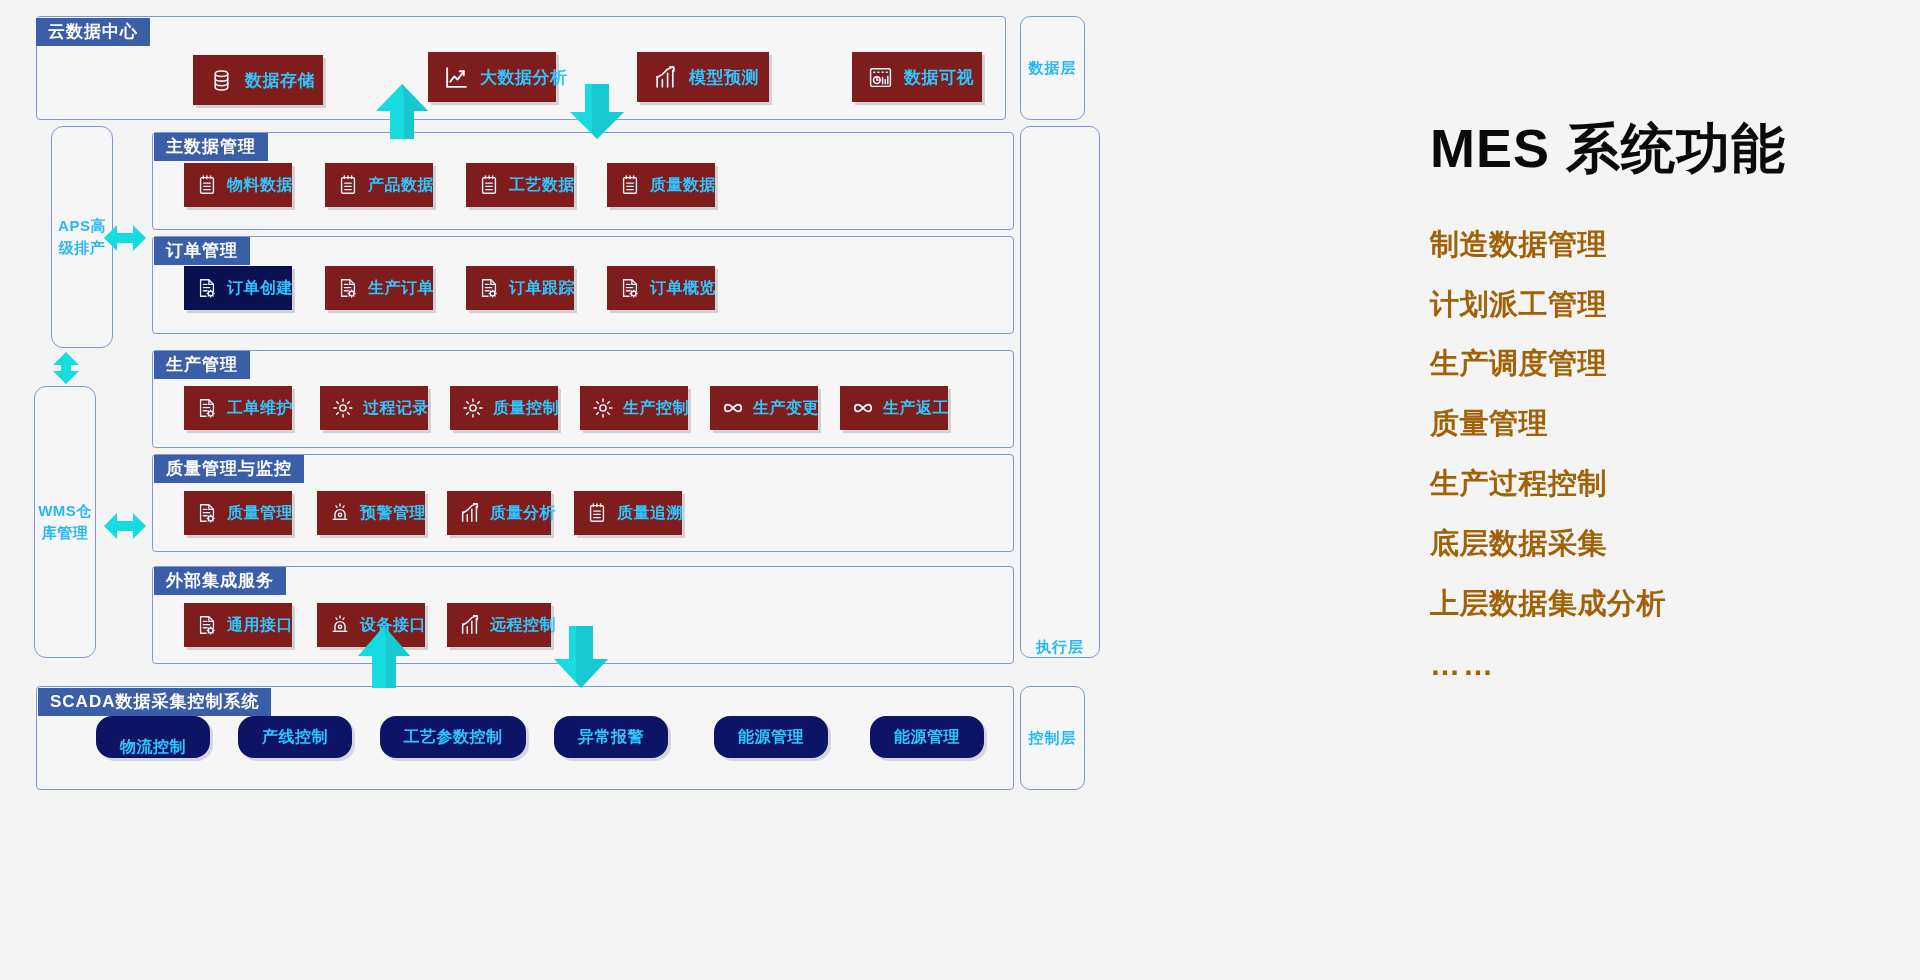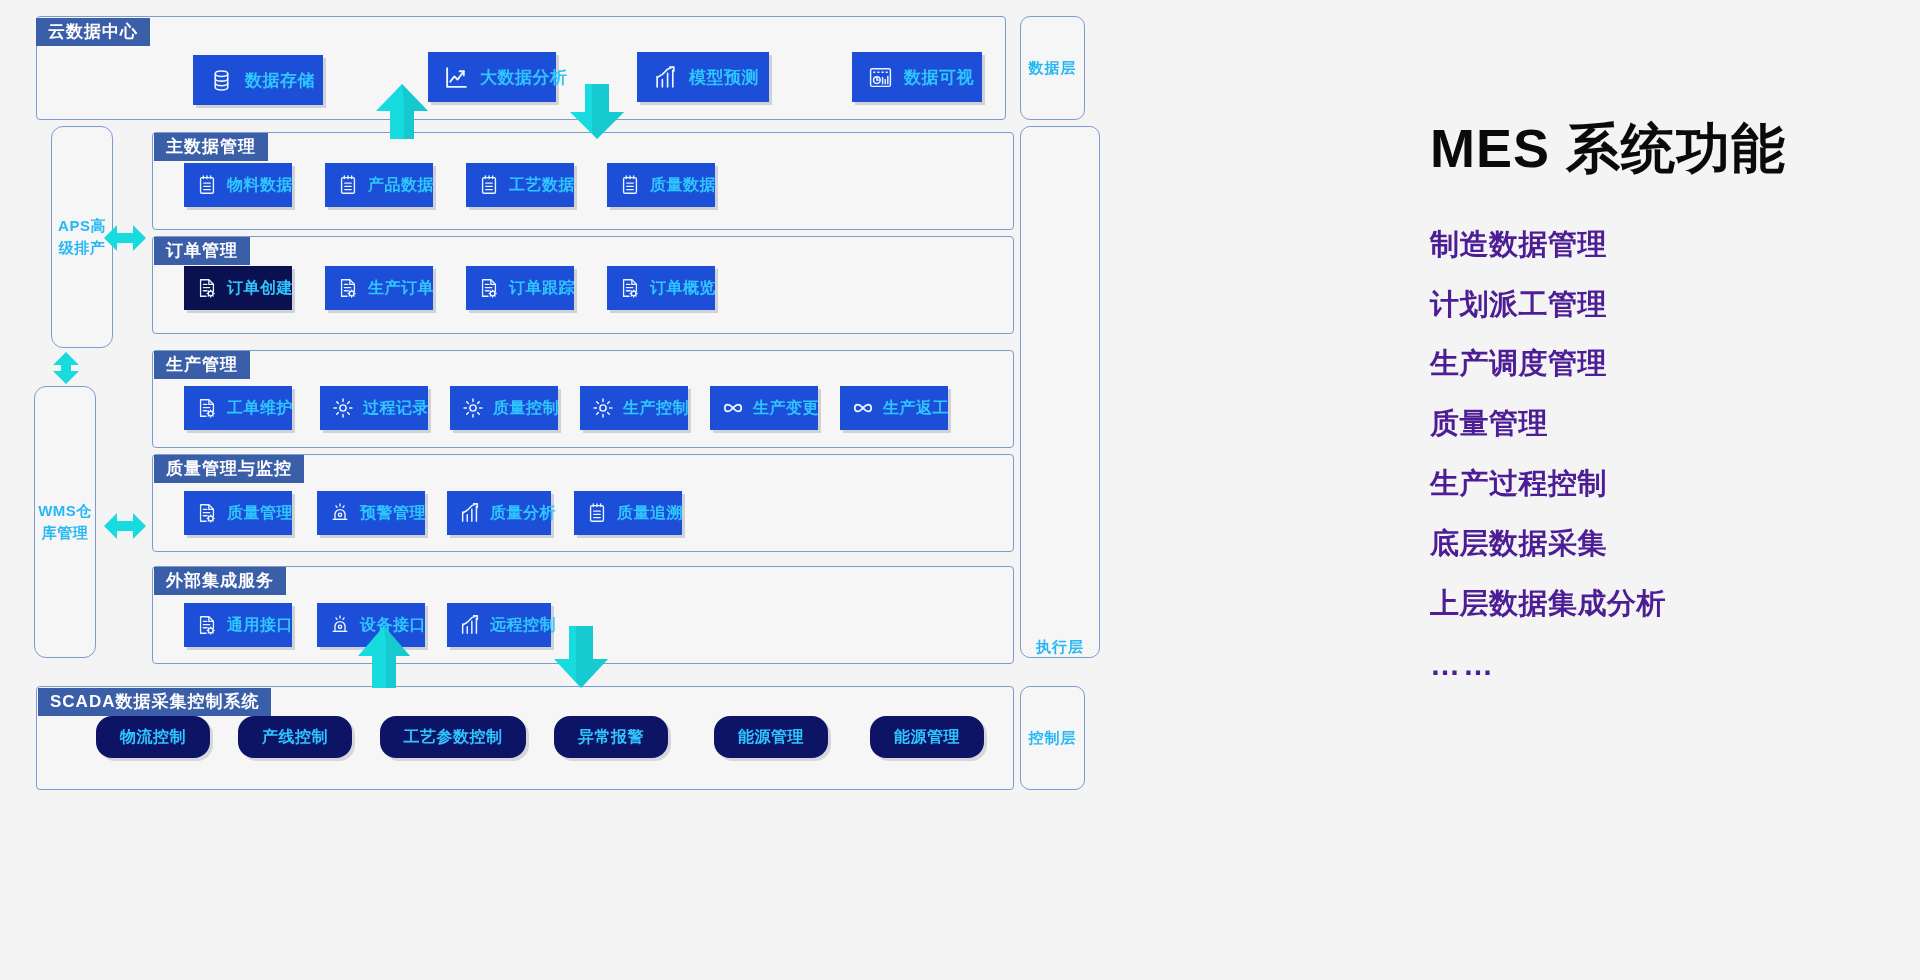--- a/index.html
+++ b/index.html
@@ -83,21 +83,21 @@
     font-weight: 700;
     line-height: 1.45;
     text-align: center;
     letter-spacing: 0.5px;
     width: 64px;
   }
 
   
   .chip {
     position: absolute;
-    background: #1d4ed8;
+    background: #7f1d1d;
     display: flex;
     align-items: center;
     gap: 9px;
     padding: 0 12px;
     box-sizing: border-box;
     height: 44px;
     box-shadow: 3px 3px 0 rgba(120,125,140,0.30);
   }
   .chip.darker { background: #0b1150; }
   .chip .chip-label {
@@ -156,21 +156,21 @@
     font-weight: 800;
     color: #0a0a0a;
     letter-spacing: 1px;
     margin: 0 0 52px 0;
     white-space: nowrap;
     line-height: 1.05;
   }
   .panel-item {
     font-size: 29px;
     font-weight: 700;
-    color: #4c1d95;
+    color: #a16207;
     margin-bottom: 28px;
     letter-spacing: 0.5px;
     white-space: nowrap;
     line-height: 1.1;
   }
   .panel-item.ellipsis {
     font-size: 30px;
     letter-spacing: 3px;
     margin-bottom: 0;
   }
@@ -532,21 +532,21 @@
   <div class="arrow" style="left:552px; top:626px;">
     <svg width="58" height="62" viewBox="0 0 58 62">
       <path d="M17 0 L41 0 L41 33 L56 33 L29 62 L2 33 L17 33 Z" fill="#18dbe0"></path>
       <path d="M17 0 L41 0 L41 33 L56 33 L29 62 L24 55 L24 0 Z" fill="#15b9c4" opacity="0.5"></path>
     </svg>
   </div>
 
   <div class="frame" style="left:36px; top:686px; width:978px; height:104px;"></div>
   <div class="caption" style="left:38px; top:688px;">SCADA数据采集控制系统</div>
 
-  <div class="pill" style="left:96px; top:716px; width:114px;">
+  <div class="pill" style="left:96px; top:716px; width:114px;align-items:flex-end;">
     <span class="pill-label">物流控制</span>
   </div>
   <div class="pill" style="left:238px; top:716px; width:114px;">
     <span class="pill-label">产线控制</span>
   </div>
   <div class="pill" style="left:380px; top:716px; width:146px;">
     <span class="pill-label">工艺参数控制</span>
   </div>
   <div class="pill" style="left:554px; top:716px; width:114px;">
     <span class="pill-label">异常报警</span>

